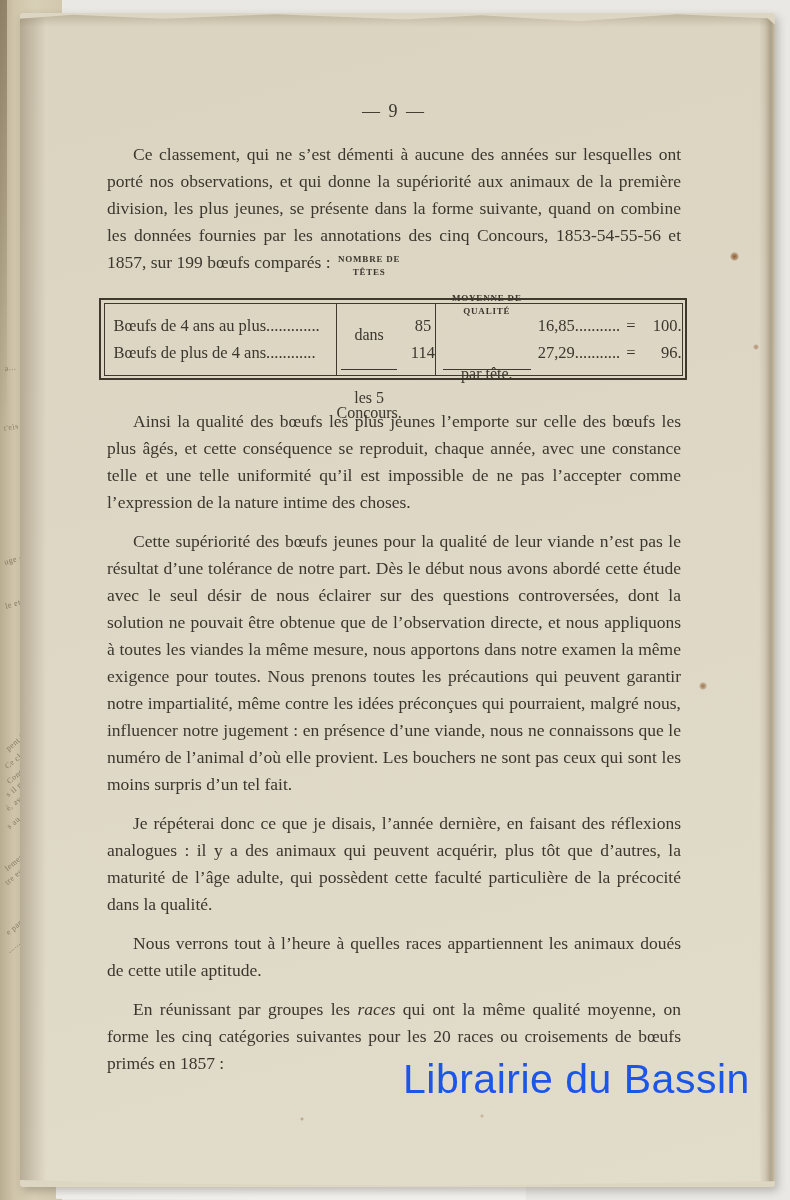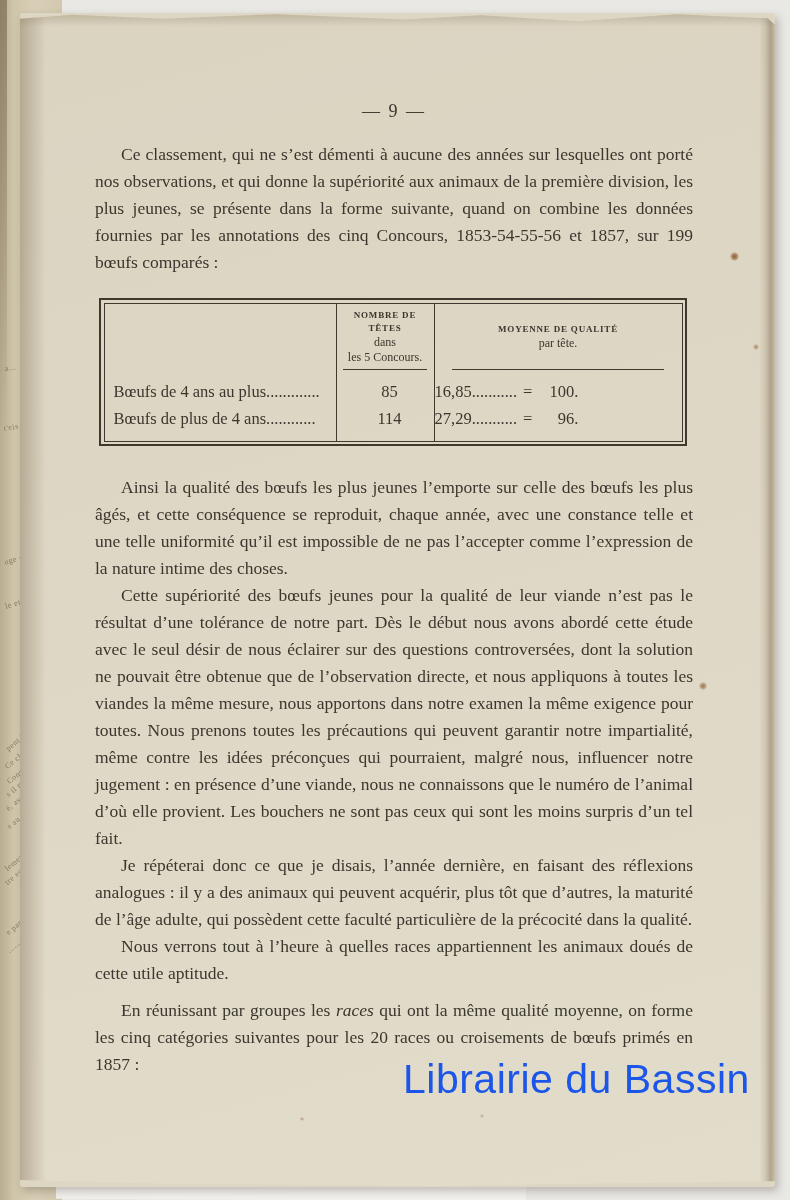--- a/index.html
+++ b/index.html
@@ -77,47 +77,47 @@
 
   
   .content{
     position:absolute;left:75px;top:85px;width:598px;
     color:#3c372e;font-size:17.5px;line-height:27px;
   }
   .page-number{
     text-align:center;font-size:18px;letter-spacing:2px;margin:0 0 16px 0;
   }
   .content p{
-    margin:0;text-align:justify;text-indent:26px;
+    margin:12px;text-align:justify;text-indent:26px;
   }
   .content p.gap-before{margin-top:10px;}
   .content .it{font-style:italic;}
 
   
   .tbl-outer{
     margin:22px 0 28px 4px;width:588px;box-sizing:border-box;
     border:2.5px solid #3e382d;padding:2.5px;
   }
   .tbl-inner{
     border:1px solid #3e382d;display:flex;align-items:stretch;
   }
-  .tbl-col{display:flex;flex-direction:column;}
+  .tbl-col{display:flex;flex-direction:row;}
   .col1{flex:0 0 231px;}
   .col2{flex:0 0 97px;border-left:1.5px solid #3e382d;border-right:1.5px solid #3e382d;}
   .col3{flex:1 1 auto;}
   .tbl-hdr{
     height:66px;position:relative;display:flex;flex-direction:column;
     align-items:center;justify-content:center;text-align:center;
   }
   .col2 .tbl-hdr::after,.col3 .tbl-hdr::after{
     content:"";position:absolute;bottom:0;left:7%;right:7%;
     border-bottom:1.2px solid #3e382d;
   }
   .hdr-caps{font-size:9px;font-weight:bold;letter-spacing:.8px;line-height:13px;}
-  .hdr-small{font-size:12px;line-height:15px;}
+  .hdr-small{font-size:16px;line-height:15px;margin-top:48px;}
   .tbl-rows{padding:8px 0 9px 0;font-size:16.5px;line-height:27px;}
   .col1 .tbl-rows{padding-left:9px;white-space:nowrap;overflow:hidden;}
   .col2 .tbl-rows{text-align:center;margin-left:9px;}
   .col3 .tbl-rows{}
   .qrow{display:flex;white-space:nowrap;}
   .qrow .qnum{flex:0 0 auto;}
   .qrow .qeq{margin-left:6px;}
   .qrow .qval{flex:0 0 46px;text-align:right;}
 
   

